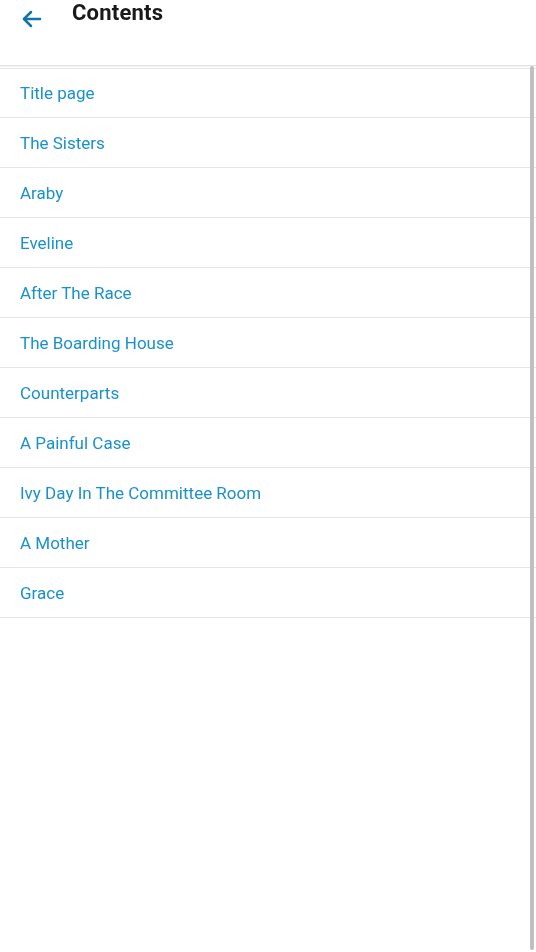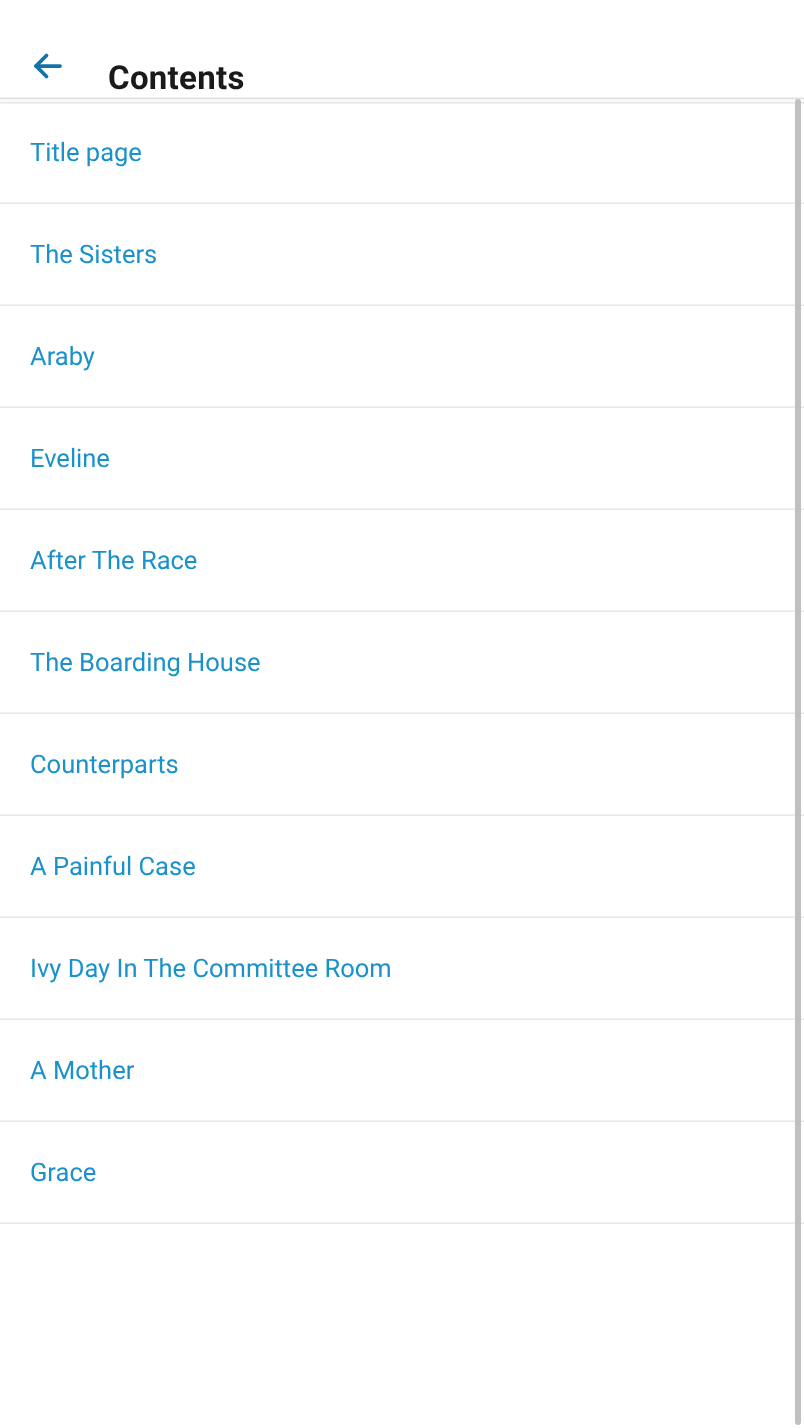--- a/index.html
+++ b/index.html
@@ -10,21 +10,21 @@
     body {
       font-family: -apple-system, BlinkMacSystemFont, "Segoe UI", Roboto, "Helvetica Neue", Arial, sans-serif;
       background: #ffffff;
       width: 536px;
       height: 952px;
       overflow: hidden;
       position: relative;
     }
     .header {
       display: flex;
-      align-items: flex-end;
+      align-items: flex-start;
       height: 66px;
       padding: 0 12px;
       background: #ffffff;
       border-bottom: 1px solid #e0e0e0;
       box-shadow: 0 1px 2px rgba(0,0,0,0.05);
     }
     .back-button {
       width: 40px;
       height: 40px;
       display: flex;
@@ -47,21 +47,21 @@
       letter-spacing: 0.2px;
     }
     .list-container {
       height: calc(952px - 66px);
       overflow-y: auto;
       position: relative;
     }
     .toc-item {
       display: flex;
       align-items: center;
-      height: 68px;
+      height: 50px;
       padding: 0 20px;
       border-bottom: 1px solid #e6e6e6;
       color: #1A91C9;
       font-size: 17px;
       font-weight: 400;
       cursor: pointer;
       background: #ffffff;
     }
     .toc-item:first-child {
       border-top: 1px solid #e6e6e6;

